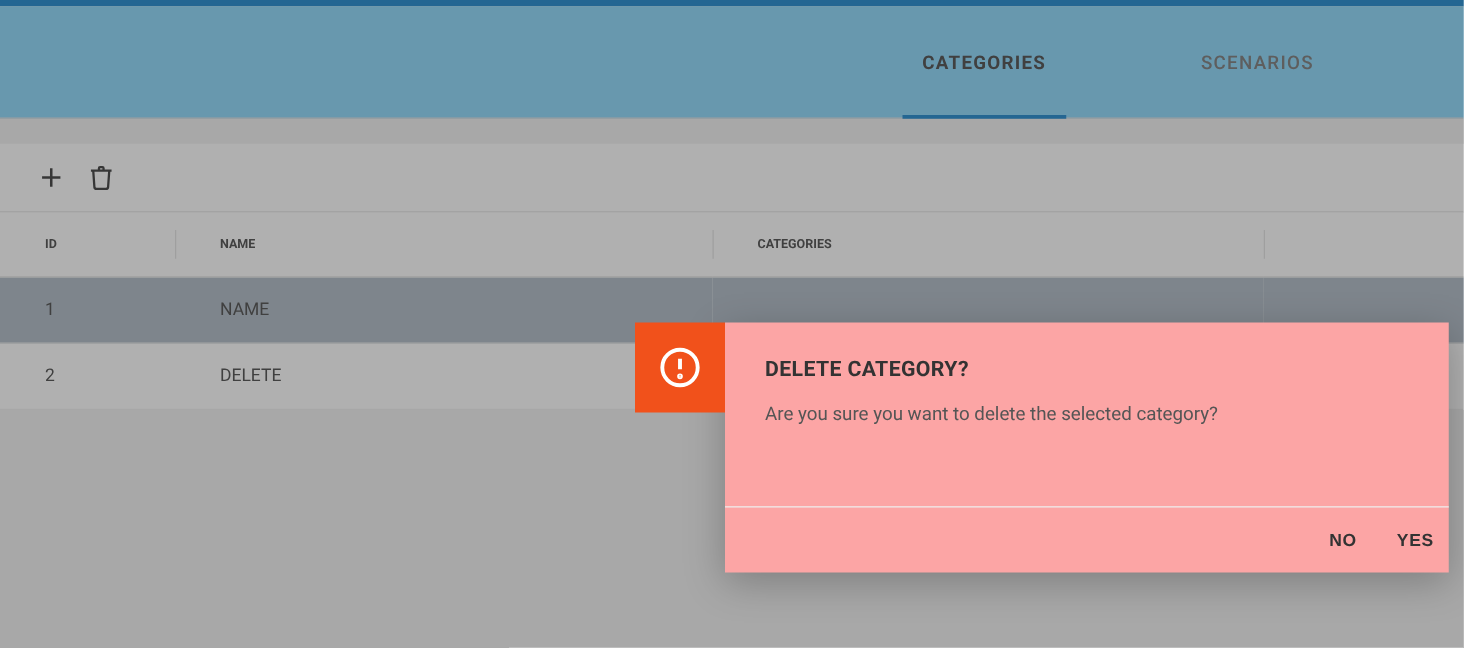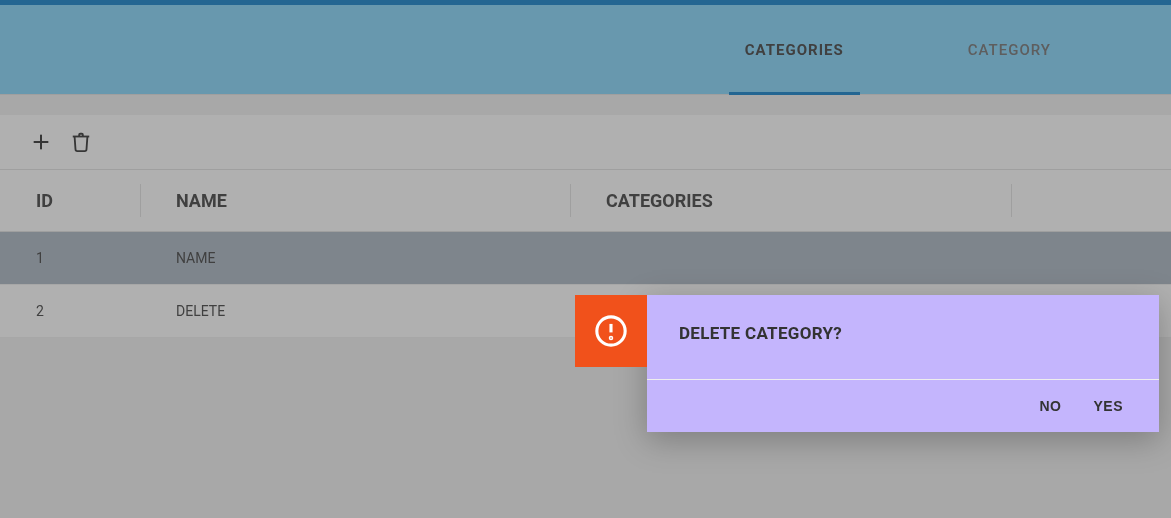--- a/index.html
+++ b/index.html
@@ -68,21 +68,21 @@
       justify-content: center;
     }
     .toolbar-icon svg { width: 22px; height: 22px; }
     .table {
       background: #ffffff;
       width: 100%;
       border-collapse: collapse;
     }
     thead th {
       text-align: left;
-      font-size: 18px;
+      font-size: 10px;
       font-weight: 700;
       color: #333;
       padding: 20px 20px 20px 36px;
       background: #ffffff;
       border-bottom: 1px solid #e0e0e0;
       position: relative;
     }
     thead th:not(:first-child)::before {
       content: '';
       position: absolute;
@@ -109,26 +109,25 @@
     .overlay {
       position: absolute;
       inset: 0;
       background: rgba(80,80,80,0.45);
       z-index: 10;
     }
     .dialog {
       position: absolute;
       top: 258px;
       right: 12px;
-      width: 512px;
-      background: #c4b5fd;
+      width: 579px;
+      background: #fca5a5;
       z-index: 20;
       box-shadow: 0 8px 30px rgba(0,0,0,0.25);
       display: flex;
-      margin-top: 37px;
     }
     .dialog-iconbox {
       position: absolute;
       top: 0;
       left: -72px;
       width: 72px;
       height: 72px;
       background: #f1511b;
       display: flex;
       align-items: center;
@@ -152,40 +151,40 @@
       font-size: 15px;
       color: #555;
       line-height: 1.55;
       margin-bottom: 40px;
     }
     .dialog-footer {
       border-top: 1px solid #eee;
       display: flex;
       justify-content: flex-end;
       gap: 32px;
-      padding: 18px 36px;
+      padding: 18px 12px;
     }
     .dialog-btn {
       background: none;
       border: none;
       font-size: 14px;
       font-weight: 700;
       color: #333;
       cursor: pointer;
       letter-spacing: 0.5px;
     }
   </style>
 </head>
 <body>
 
 <div class="topbar"></div>
 
 <div class="tabbar">
   <div class="tab active">CATEGORIES</div>
-  <div class="tab">CATEGORY</div>
+  <div class="tab">SCENARIOS</div>
 </div>
 
 <div class="toolbar">
   <div class="toolbar-icon">
     <svg viewBox="0 0 24 24" fill="none" stroke="#222" stroke-width="2.2">
         <line x1="12" y1="4" x2="12" y2="20"></line>
         <line x1="4" y1="12" x2="20" y2="12"></line>
       </svg>
   </div>
   <div class="toolbar-icon">
@@ -228,19 +227,20 @@
   <div class="dialog-iconbox">
     <svg viewBox="0 0 24 24" fill="none" stroke="#fff" stroke-width="2.2">
         <circle cx="12" cy="12" r="10"></circle>
         <line x1="12" y1="7" x2="12" y2="13"></line>
         <circle cx="12" cy="17" r="0.5" fill="#fff"></circle>
       </svg>
   </div>
   <div style="flex:1;display:flex;flex-direction:column">
     <div class="dialog-body">
       <div class="dialog-title">DELETE CATEGORY?</div>
+      <div class="dialog-message">Are you sure you want to delete the selected category?</div>
     </div>
     <div class="dialog-footer">
       <button class="dialog-btn">NO</button>
       <button class="dialog-btn">YES</button>
     </div>
   </div>
 </div>
 
 </body></html>

